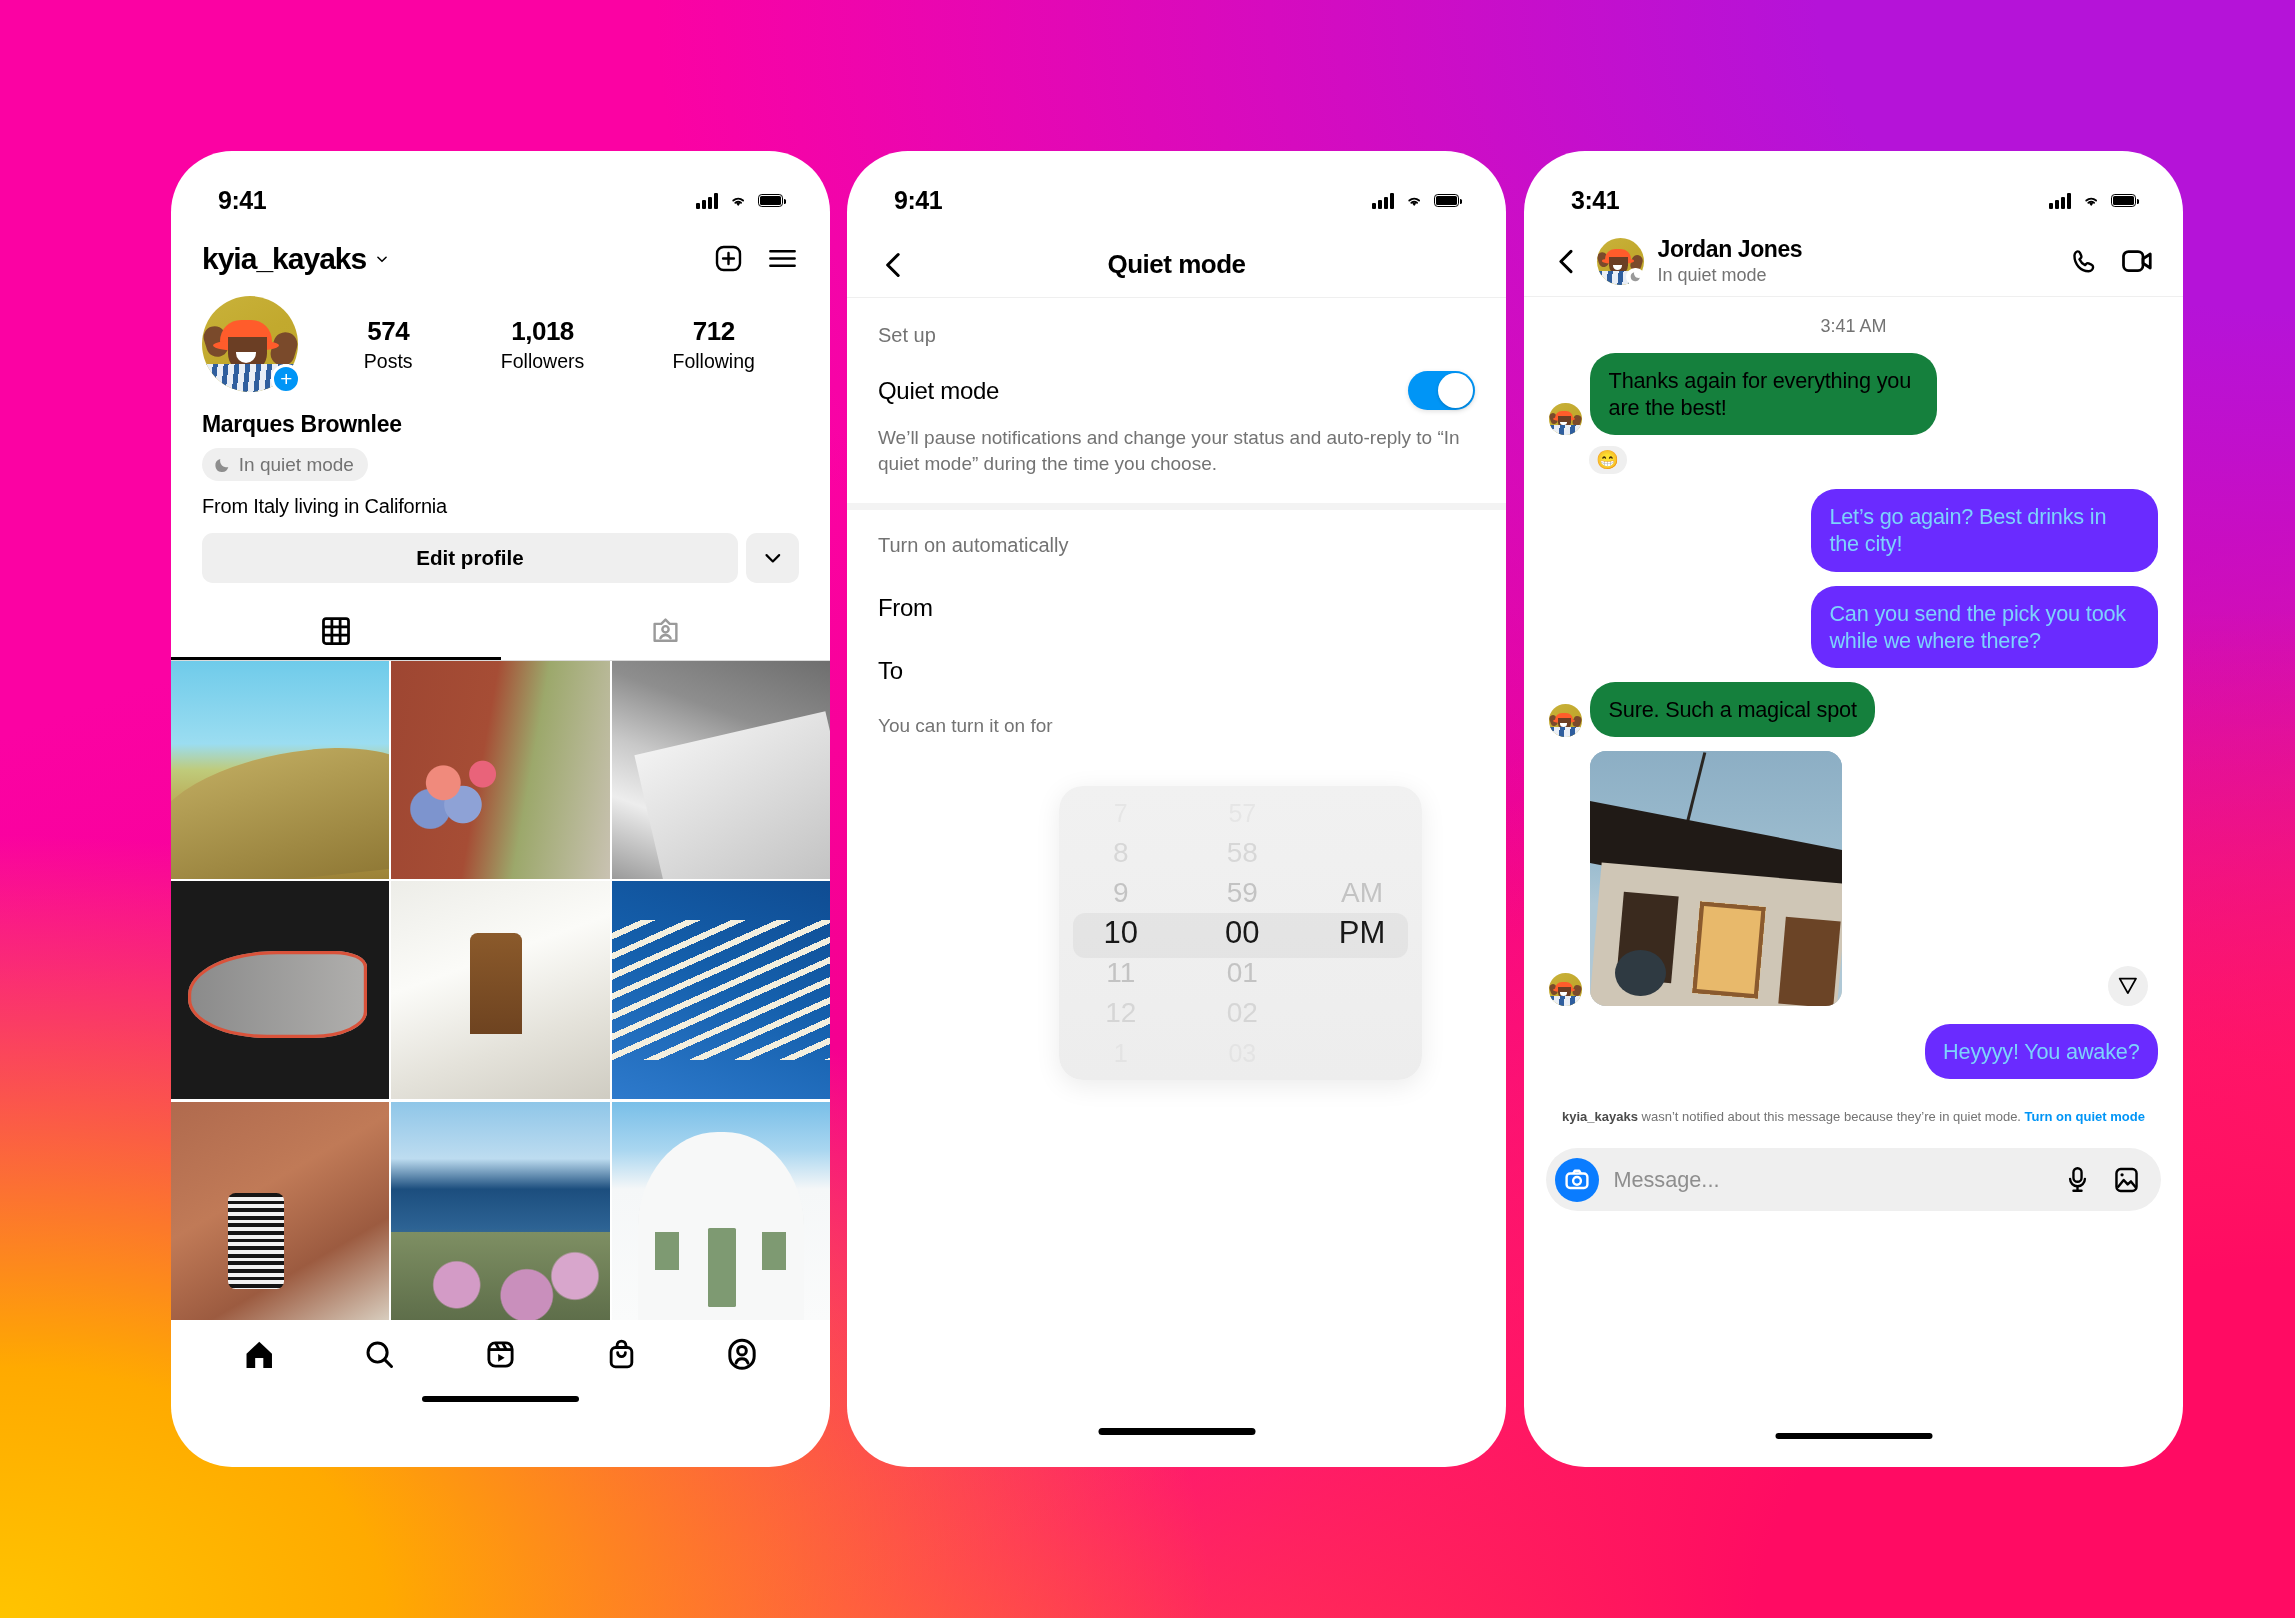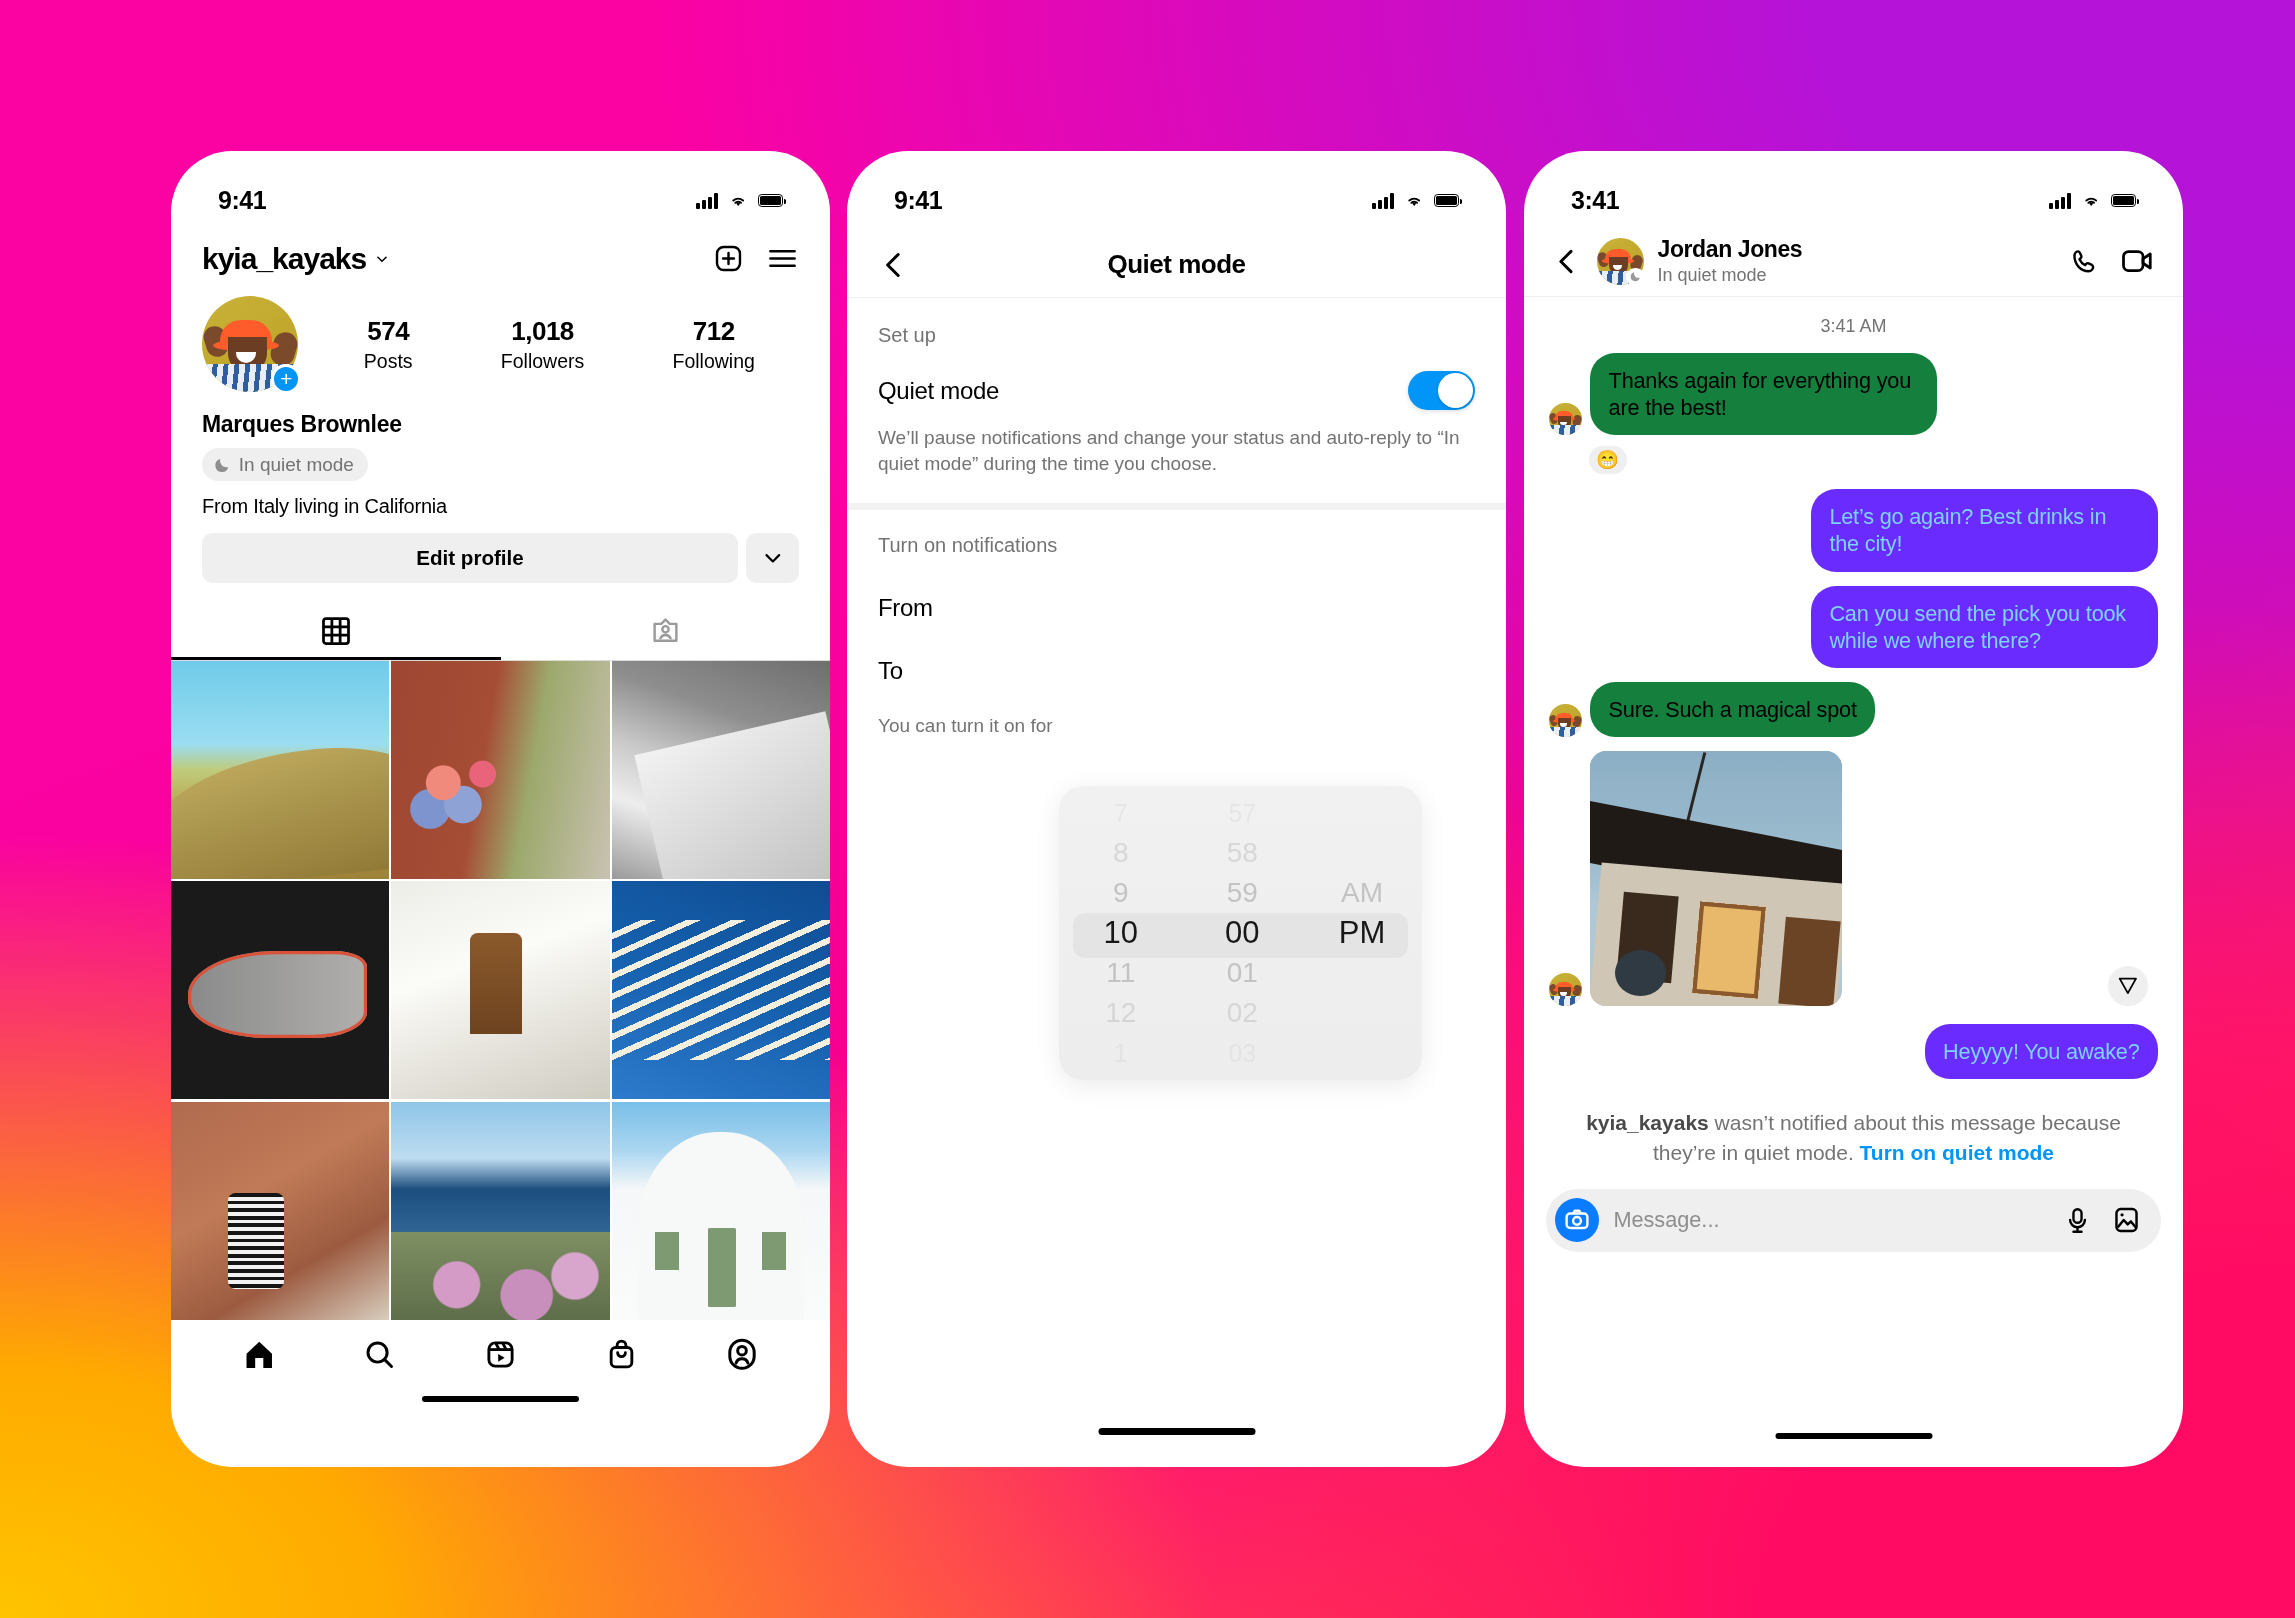--- a/index.html
+++ b/index.html
@@ -218,21 +218,21 @@
   .pm-roof{position:absolute;left:-6%;top:30%;width:116%;height:24%;background:#201A16;transform:rotate(11deg);}
   .pm-wall{position:absolute;left:2%;top:48%;width:98%;height:56%;background:#CFC6B6;transform:rotate(5deg);}
   .pm-win1{position:absolute;left:12%;top:56%;width:22%;height:34%;background:#3A2A1E;transform:rotate(5deg);}
   .pm-win2{position:absolute;left:42%;top:60%;width:26%;height:36%;background:#E8B96B;transform:rotate(5deg);
     box-shadow:inset 0 0 0 4.3px #8A5A2E;}
   .pm-win3{position:absolute;left:76%;top:66%;width:22%;height:34%;background:#6B4426;transform:rotate(5deg);}
   .pm-pole{position:absolute;left:40%;top:0;width:3.2px;height:40%;background:#2A2622;transform:rotate(14deg);}
   .pm-lamp{position:absolute;left:10%;top:78%;width:20%;height:18%;background:#2F3A42;border-radius:50%;}
   .send-icon { position:absolute; right:9.7px; width:40px; height:40px; background:#EFEFEF;
     border-radius:50%; display:flex; align-items:center; justify-content:center; }
-  .notice { text-align:center; font-size:21px; line-height:1.4; color:#737373;
+  .notice { text-align:center; font-size:13px; line-height:1.4; color:#737373;
     padding:15px 29px 0 29px; }
   .notice b { color:#4A4A4A; }
   .notice a { color:#0095F6; font-weight:700; text-decoration:none; }
 
   .composer { display:flex; align-items:center; gap:14px; background:#EFEFEF;
     border-radius:32.5px; height:63px; margin:21.7px 21.7px 0 21.7px; padding:0 18.4px 0 9.7px; }
   .cam { width:44px; height:44px; border-radius:50%; background:#0A7CFF;
     display:flex; align-items:center; justify-content:center; flex:0 0 auto; }
   .composer input { flex:1; border:none; background:transparent; outline:none;
     font-size:21.7px; color:#737373; font-family:"Liberation Sans", sans-serif; }
@@ -448,21 +448,21 @@
     <div class="p2-toggle-row">
       <div class="lbl">Quiet mode</div>
       <div class="switch">
           <i></i>
         </div>
     </div>
     <div class="p2-note">We’ll pause notifications and change your status and auto-reply to “In quiet mode” during the time you choose.</div>
 
     <div class="thick-div"></div>
 
-    <div class="sec-label" style="padding-top:24px">Turn on notifications</div>
+    <div class="sec-label" style="padding-top:24px">Turn on automatically</div>
 
     <div class="p2-row" style="margin-top:19.5px">
       <div class="lbl">From</div>
     </div>
     <div class="p2-row">
       <div class="lbl">To</div>
     </div>
     <div class="p2-foot">You can turn it on for</div>
 
     <div class="picker">

